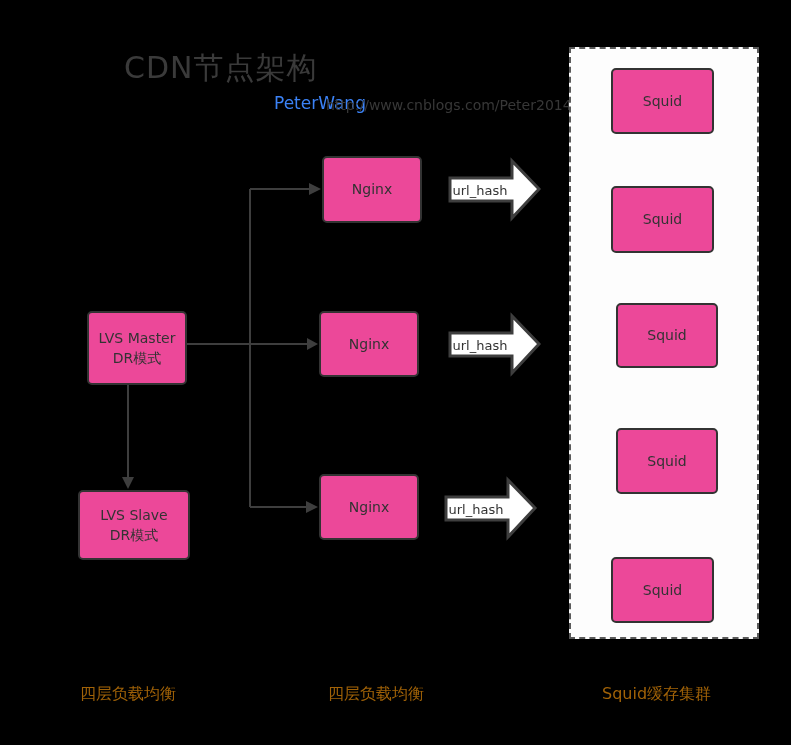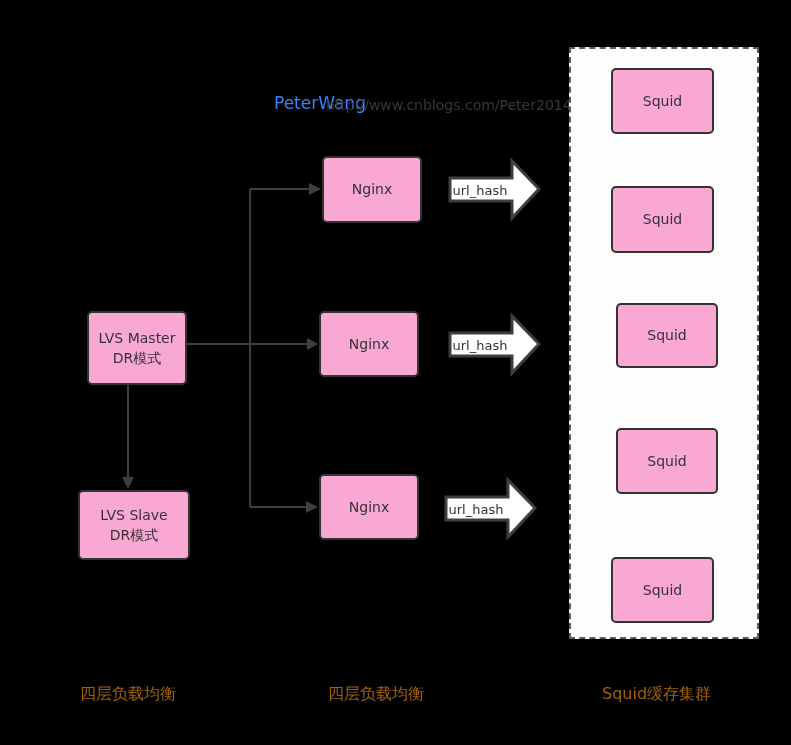--- a/index.html
+++ b/index.html
@@ -12,35 +12,36 @@
     letter-spacing:1px;white-space:nowrap;
   }
   .author{position:absolute;left:238px;top:93px;font-size:17px;color:#3b82f6;white-space:nowrap;margin-left:36px;}
   .url{position:absolute;left:326px;top:97px;font-size:14px;color:#383838;white-space:nowrap;}
   .svg-layer{position:absolute;left:0;top:0;width:791px;height:745px;}
   .squid-container{
     position:absolute;left:569px;top:47px;width:190px;height:592px;
     background:#fdfdfd;border:2px dashed #5a5a5a;box-sizing:border-box;
   }
   .node{
-    position:absolute;background:#f9a8d4;border:2px solid #333333;border-radius:5px;
+    position:absolute;background:#ec4899;border:2px solid #333333;border-radius:5px;
     box-sizing:border-box;display:flex;flex-direction:column;align-items:center;justify-content:center;
     color:#333333;font-size:14px;line-height:1.45;text-align:center;
   }
   .arrow-label{
     position:absolute;width:64px;height:23px;display:flex;align-items:center;justify-content:center;
     color:#333333;font-size:13px;white-space:nowrap;
   }
   .footer-label{position:absolute;top:684px;font-size:16px;color:#a16207;white-space:nowrap;}
 </style>
 </head>
 <body>
 
 <div class="canvas">
 
+  <div class="title">CDN节点架构</div>
   <div class="author">PeterWang</div>
   <div class="url">http://www.cnblogs.com/Peter2014/</div>
 
   <div class="squid-container"></div>
 
   <svg class="svg-layer" width="791" height="745" viewBox="0 0 791 745">
 
     <line x1="177" y1="344" x2="307" y2="344" stroke="#3e3e3e" stroke-width="2"></line>
     <polygon points="307,338 318,344 307,350" fill="#3e3e3e"></polygon>
 

